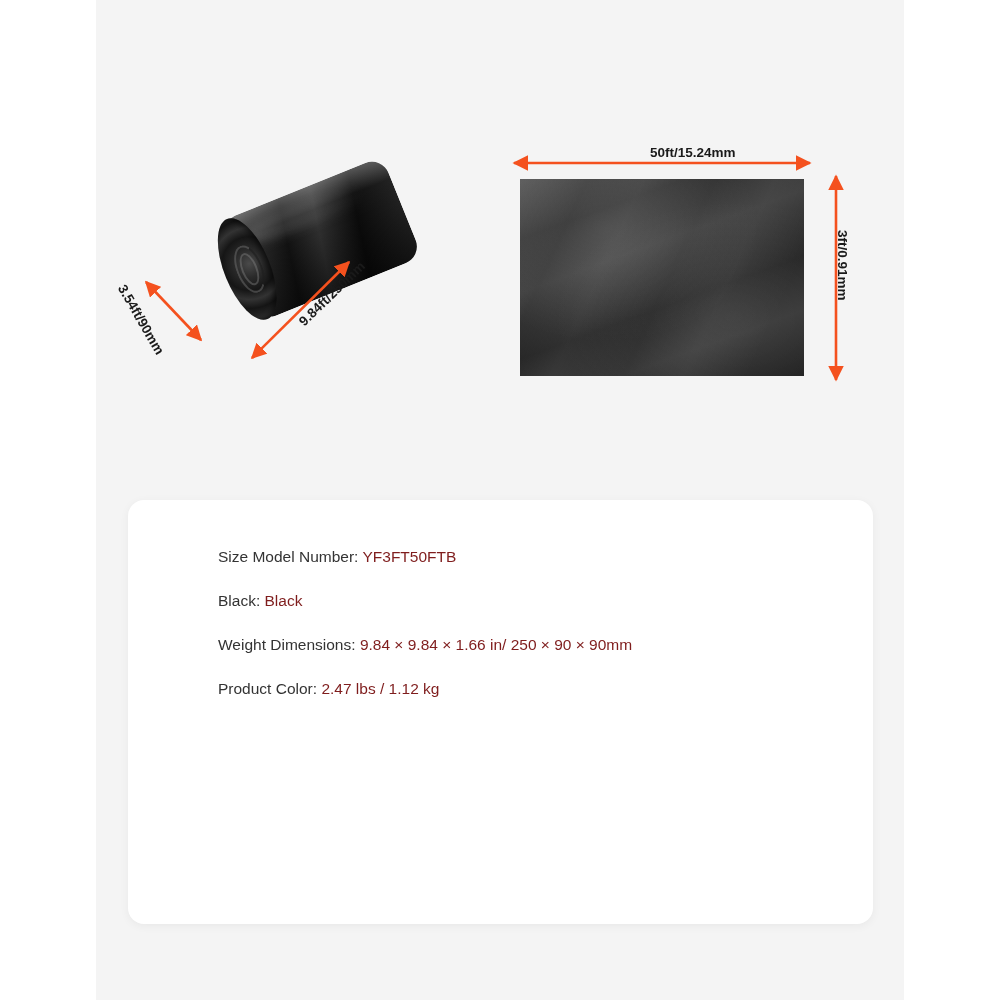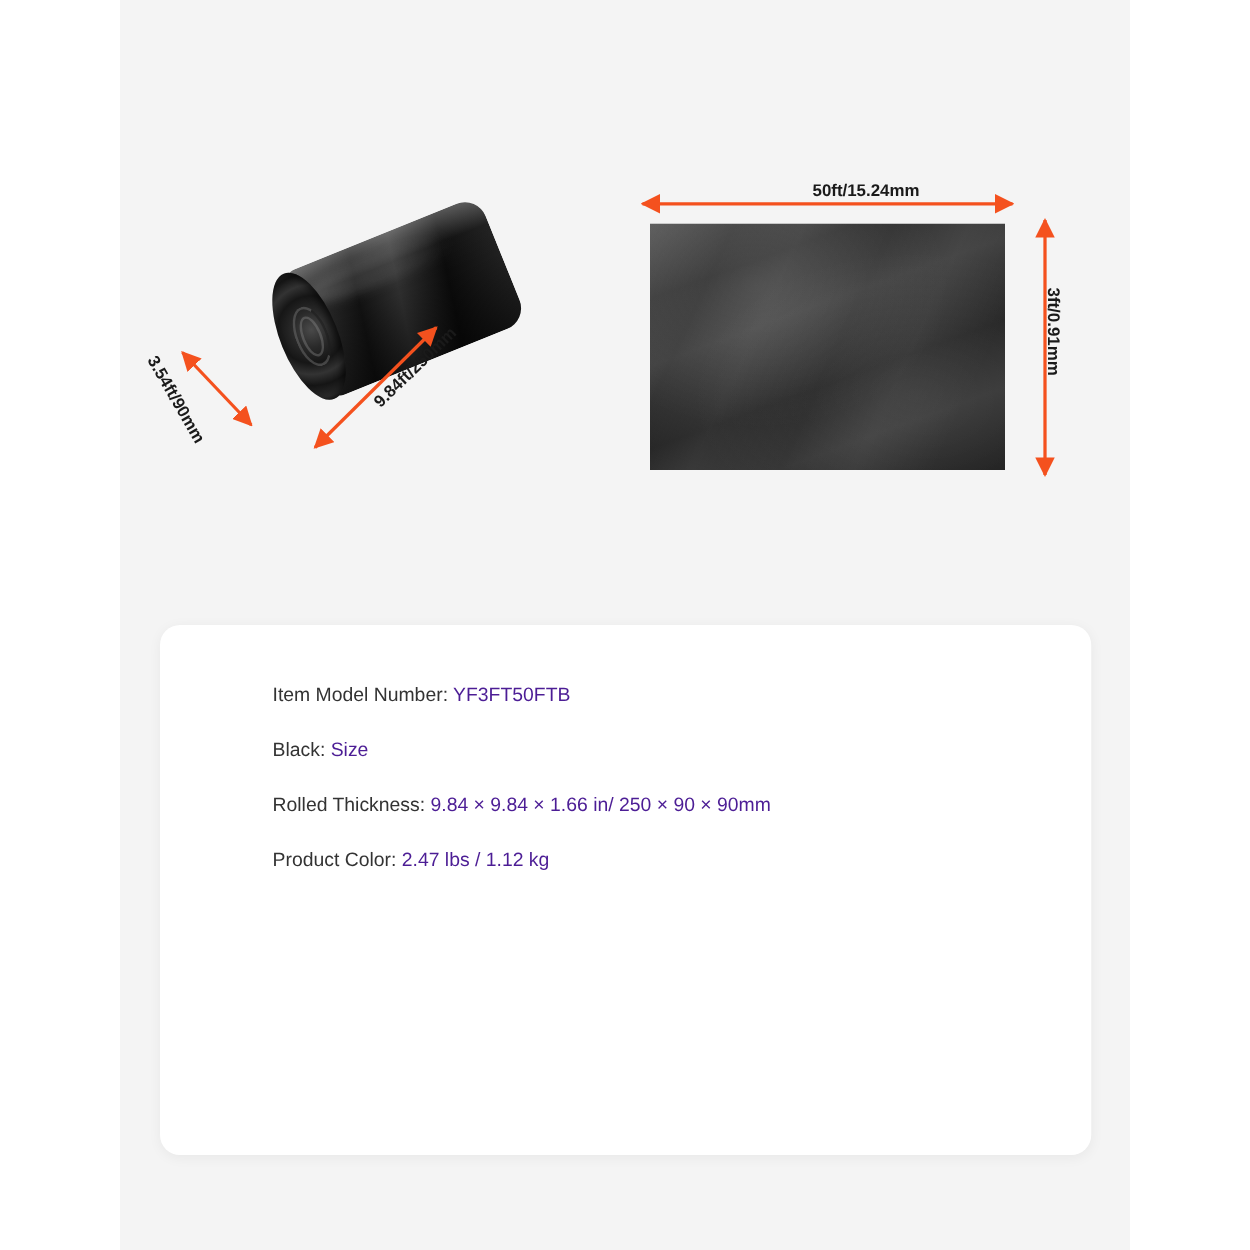--- a/index.html
+++ b/index.html
@@ -161,21 +161,21 @@
     font-size: 15.5px;
     line-height: 1.2;
     margin-bottom: 25.5px;
     color: #333333;
     white-space: nowrap;
   }
   .spec-row .label {
     color: #333333;
   }
   .spec-row .value {
-    color: #4c1d95;
+    color: #7f1d1d;
     font-weight: normal;
   }
 </style>
 </head>
 <body>
 
 <div id="page">
   <div class="page-edge left"></div>
   <div class="page-edge right"></div>
 
@@ -217,34 +217,34 @@
 
     <div class="dim-label" style="left:506px; top:145px;margin-left:48px;">50ft/15.24mm</div>
 
     <div class="dim-label" style="left:754px; top:230px; transform: rotate(90deg); transform-origin: left top;">3ft/0.91mm</div>
   </div>
 
   <div id="spec-card">
     <div id="spec-list">
 
       <div class="spec-row">
-        <span class="label">Item Model Number:</span>
+        <span class="label">Size Model Number:</span>
         <span class="value">YF3FT50FTB</span>
       </div>
 
 
       <div class="spec-row">
         <span class="label">Black:</span>
-        <span class="value">Size</span>
-      </div>
-
-
-
-      <div class="spec-row">
-        <span class="label">Rolled Thickness:</span>
+        <span class="value">Black</span>
+      </div>
+
+
+
+      <div class="spec-row">
+        <span class="label">Weight Dimensions:</span>
         <span class="value">9.84 × 9.84 × 1.66 in/ 250 × 90 × 90mm</span>
       </div>
 
       <div class="spec-row">
         <span class="label">Product Color:</span>
         <span class="value">2.47 lbs / 1.12 kg</span>
       </div>
 
     </div>
   </div>

